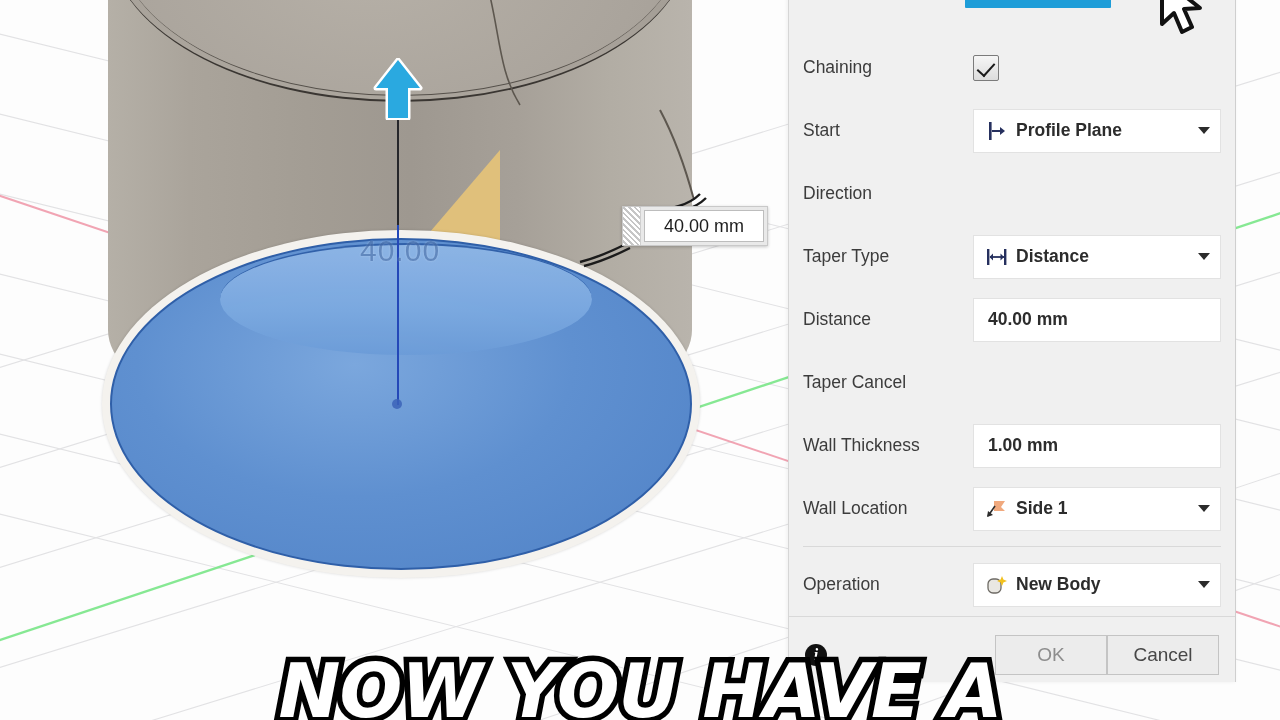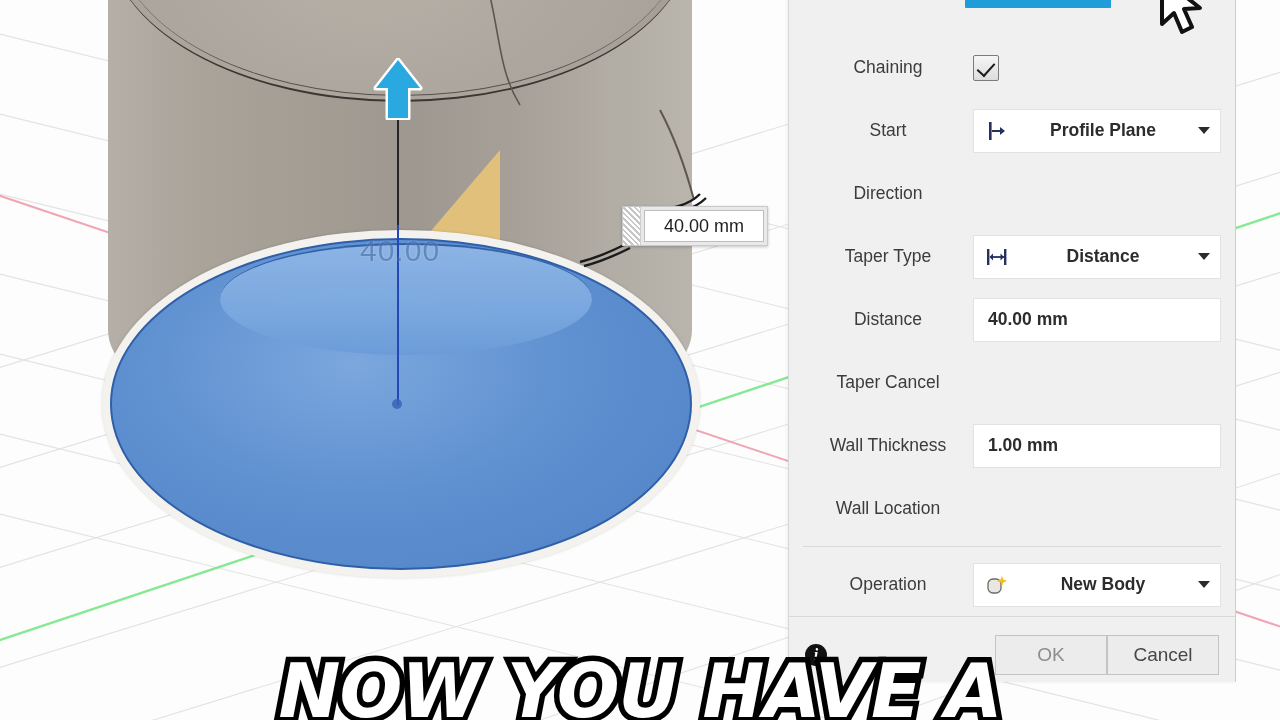--- a/index.html
+++ b/index.html
@@ -141,21 +141,20 @@
     background: #f0f0f0;
     border-left: 1px solid #d6d6d6;
     border-right: 1px solid #cfcfcf;
     display: flex; flex-direction: column;
     box-shadow: -1px 0 4px rgba(0,0,0,.06);
   }
   .panel-body { flex: 1; padding: 0 14px; }
   .prop-row {
     display: flex; align-items: center;
     height: 63px;
-    text-align: center;
   }
   .prop-label {
     width: 170px; flex: none;
     font-size: 17.5px; color: #3c3c3c;
     font-family: "Liberation Sans", sans-serif;
   }
   .prop-ctrl { flex: 1; }
 
   .field {
     height: 44px; background: #ffffff;
@@ -386,20 +385,33 @@
 
       <div class="prop-row">
         <div class="prop-label">Wall Thickness</div>
         <div class="prop-ctrl">
           <div class="field plain">1.00 mm</div>
         </div>
       </div>
 
       <div class="prop-row">
         <div class="prop-label">Wall Location</div>
+        <div class="prop-ctrl">
+          <div class="field">
+            <span class="ico">
+              <svg width="24" height="22" viewBox="0 0 24 22">
+                <path d="M9 3 L20 3 L16 9 L20 13 L9 13 Z" fill="#f0a97e"></path>
+                <path d="M10 8 L3 18" stroke="#2b2b2b" stroke-width="1.6"></path>
+                <path d="M2 19 L3 13 L8 17 Z" fill="#2b2b2b"></path>
+              </svg>
+            </span>
+            <span class="val">Side 1</span>
+            <span class="caret"></span>
+          </div>
+        </div>
       </div>
 
       <div class="divider"></div>
 
       <div class="prop-row">
         <div class="prop-label">Operation</div>
         <div class="prop-ctrl">
           <div class="field">
             <span class="ico">
               <svg width="24" height="22" viewBox="0 0 24 22">

